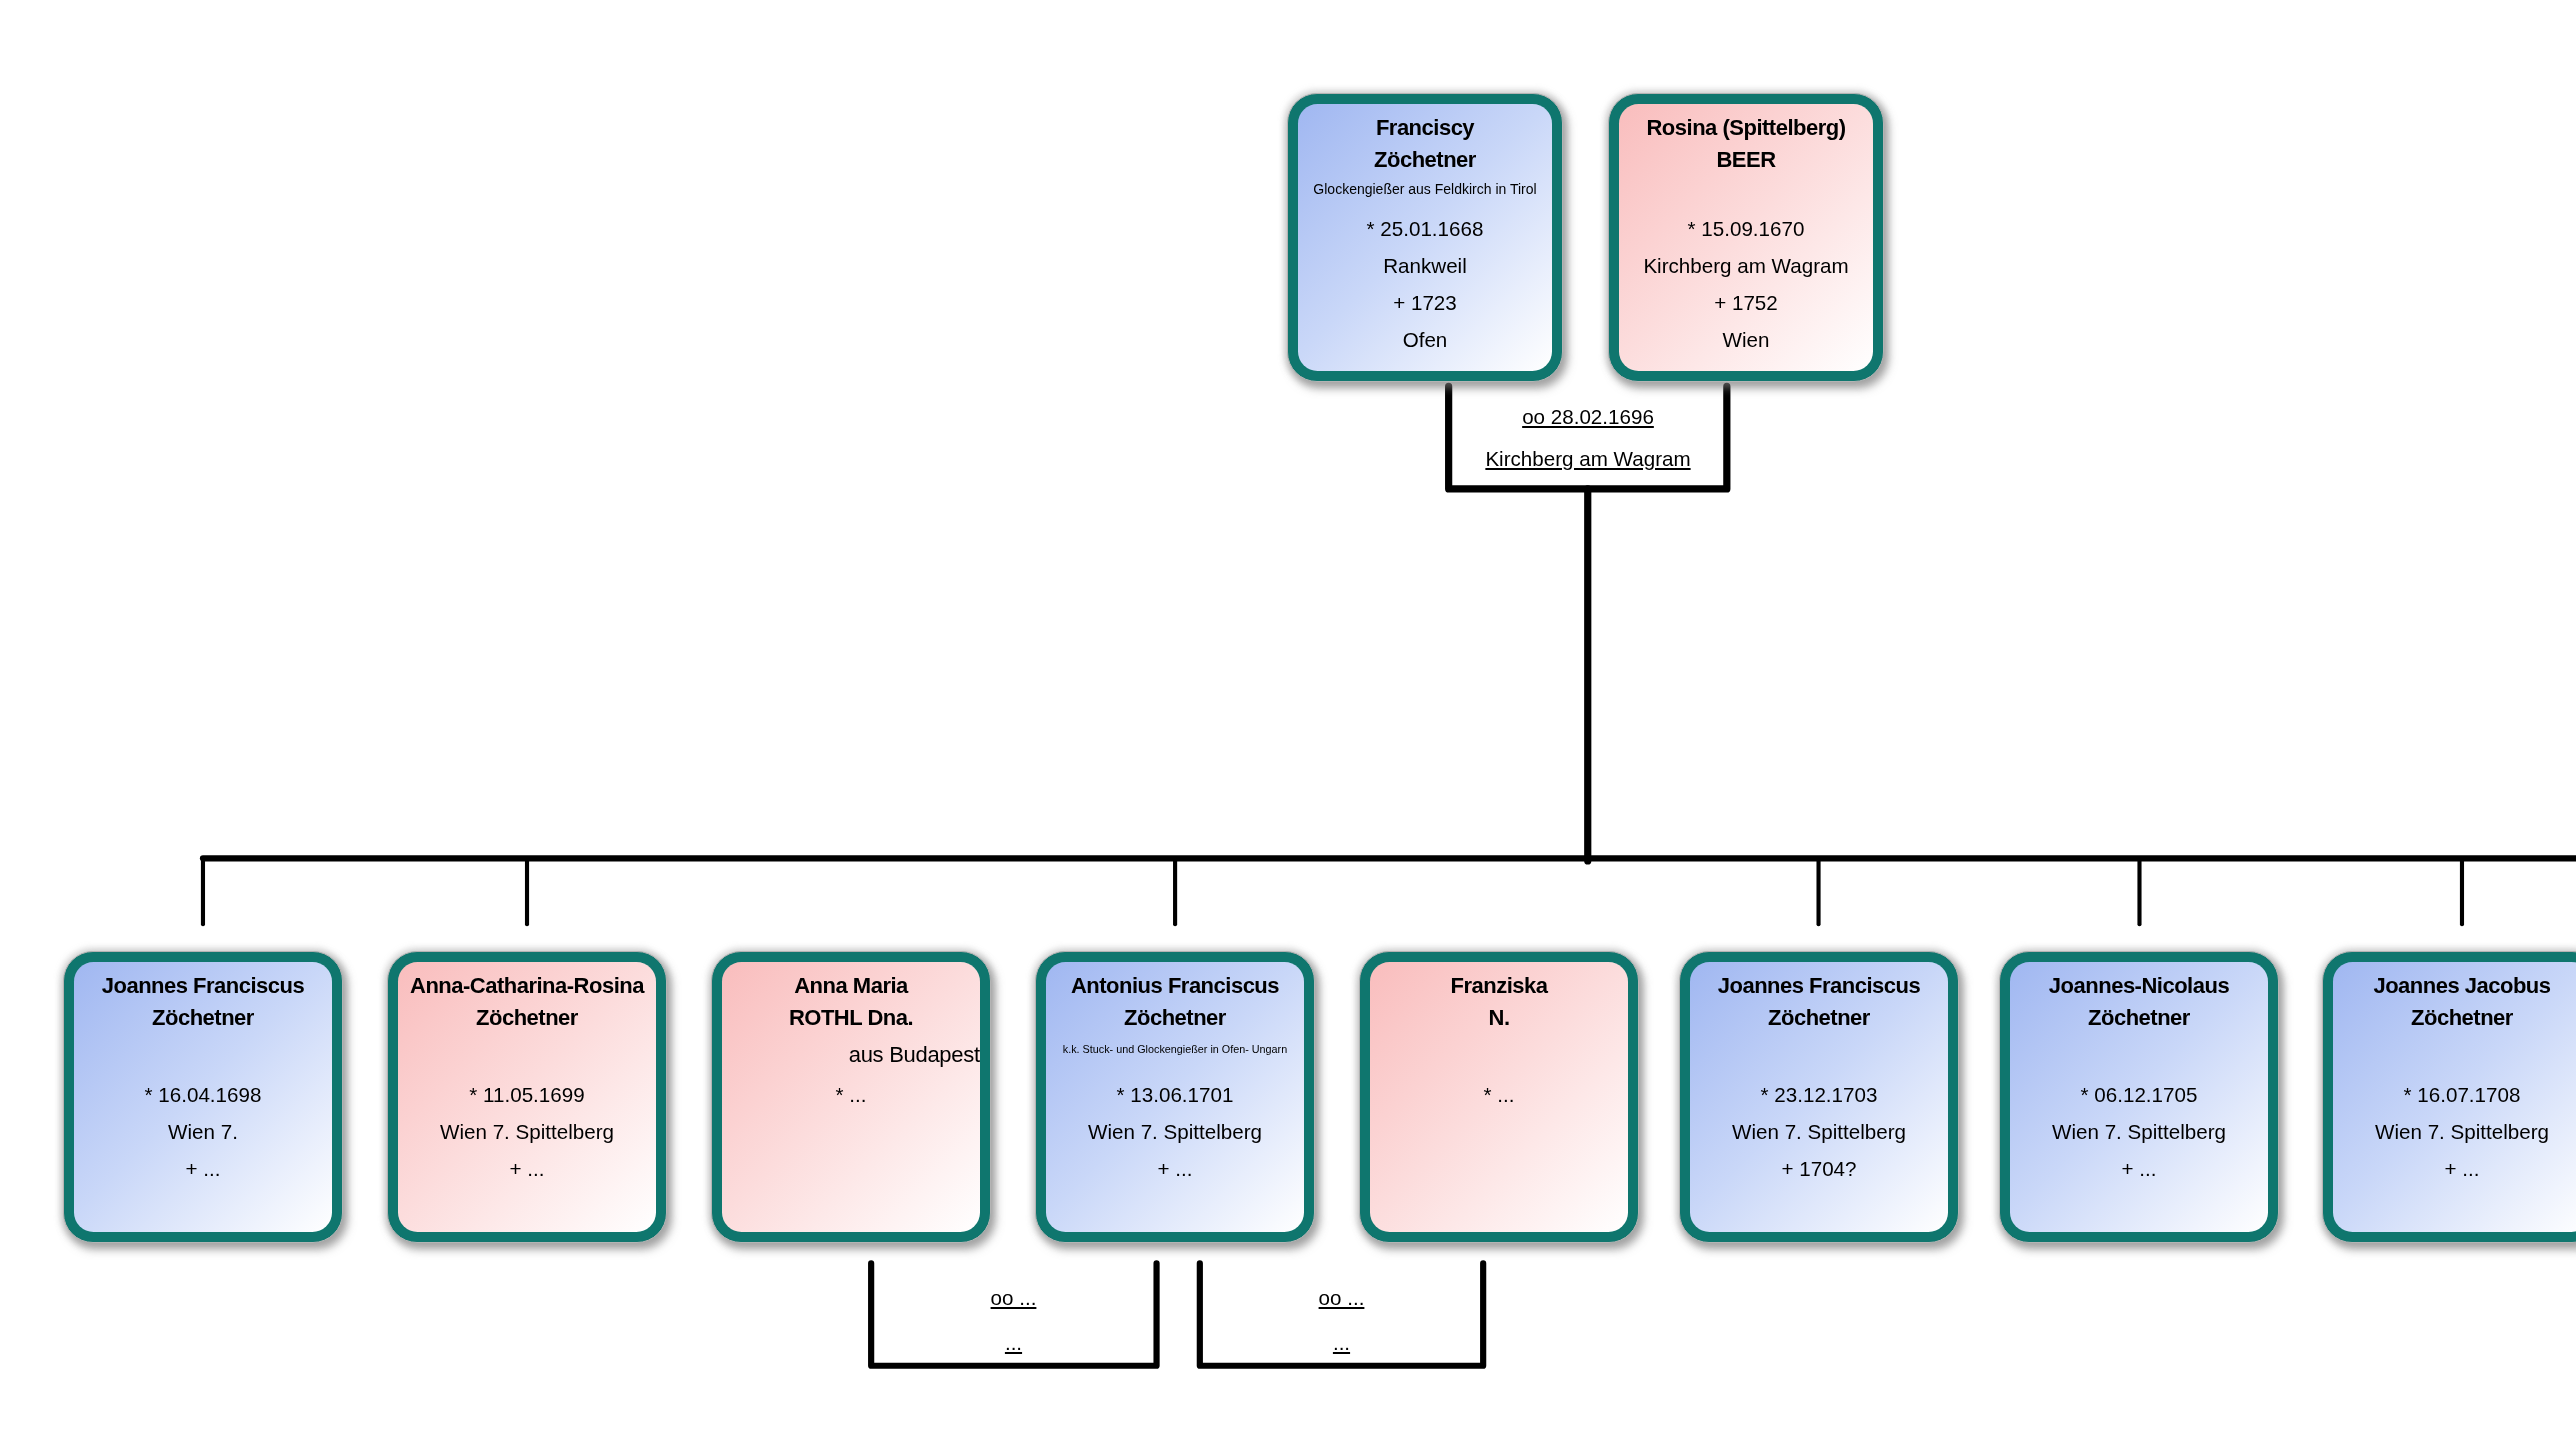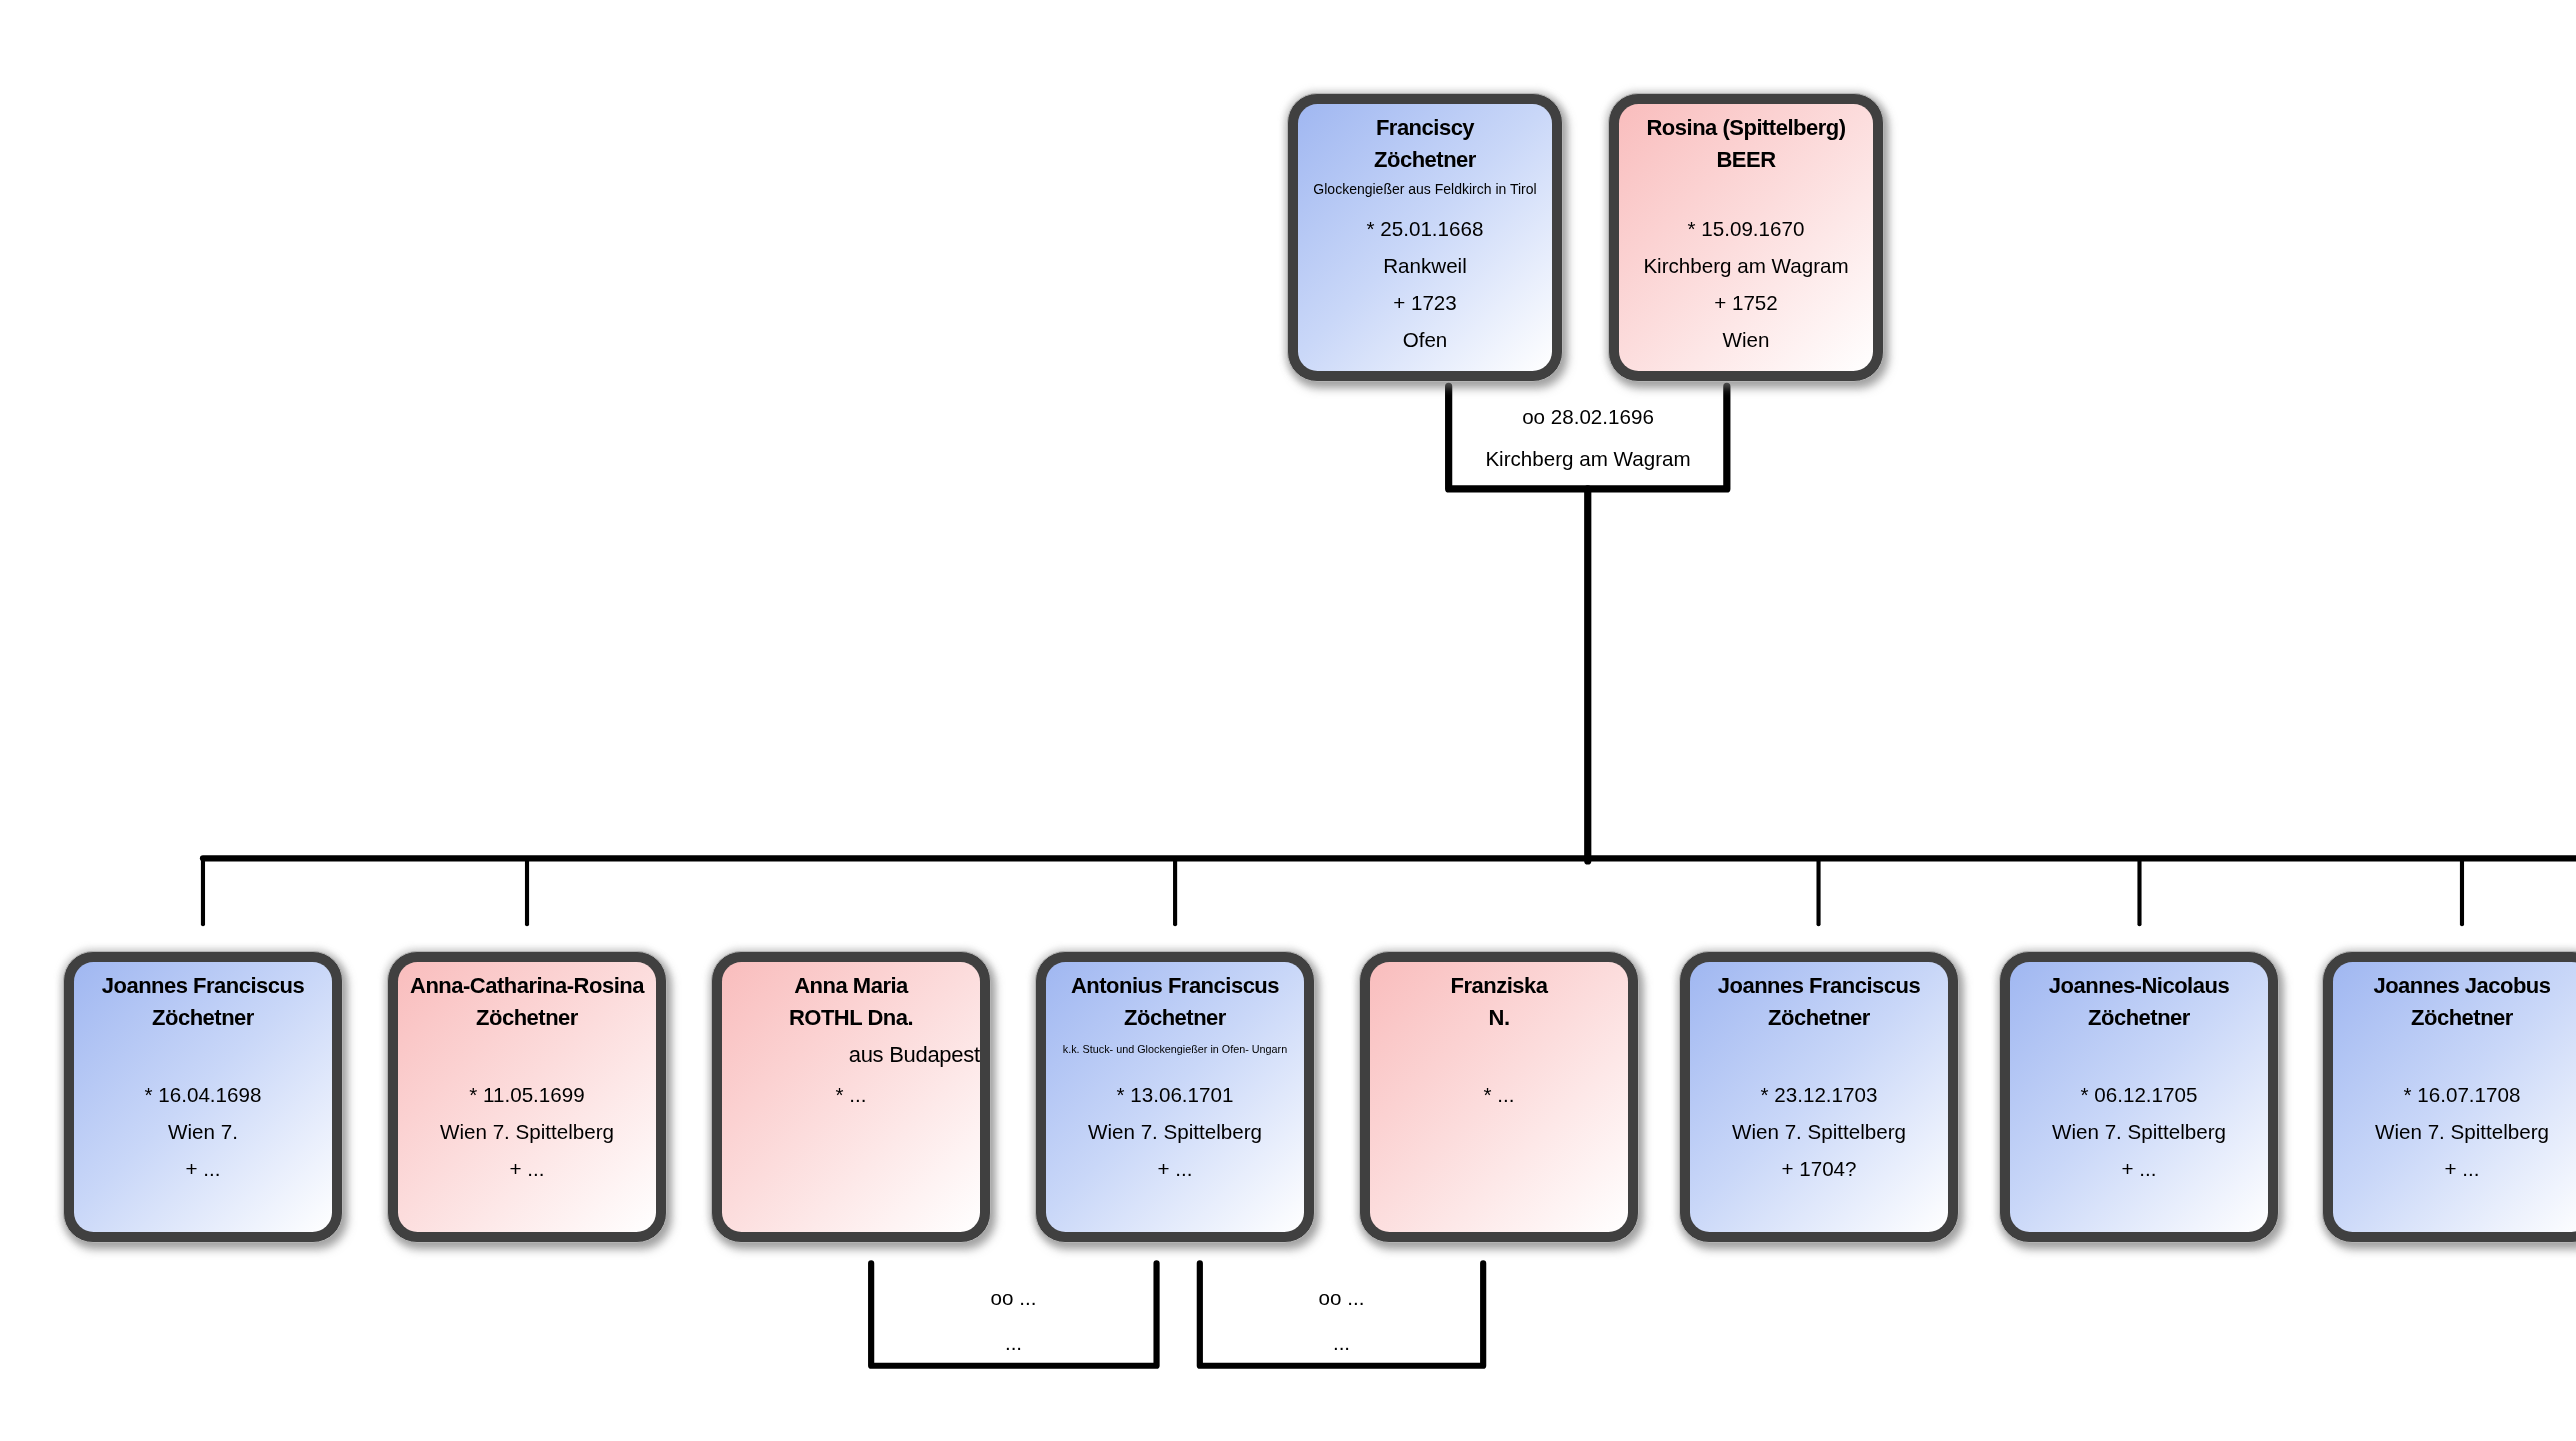--- a/index.html
+++ b/index.html
@@ -2,41 +2,41 @@
 <html style="font-size:8.2px"><head>
 <meta charset="utf-8">
 <style>
   html,body{margin:0;padding:0;background:#ffffff;}
   body{width:2989px;height:1441px;font-family:"Liberation Sans", sans-serif;color:#000;}
   .canvas{position:relative;width:2989px;height:1441px;background:#ffffff;overflow:hidden;}
   svg.connectors{position:absolute;left:0;top:0;width:2989px;height:1441px;}
 
   .person{
     position:absolute;width:280px;height:292px;box-sizing:border-box;
-    background:#404040;border:1.5px solid #b4b4b4;border-radius:30px;padding:10.3px;
+    background:#0f766e;border:1.5px solid #b4b4b4;border-radius:30px;padding:10.3px;
     box-shadow:3.1px 5.2px 8.2px 1px rgba(115,115,115,.55), 0 0 6.2px 2.1px rgba(150,150,150,.35);
   }
   .person.parent{width:276px;height:289px;}
   .panel{position:relative;width:100%;height:100%;border-radius:19.6px;overflow:hidden;}
   [data-color="blue"] .panel{background:linear-gradient(135deg,#a0b7f1 0%,#c9d7f8 48%,#ffffff 100%);}
   [data-color="pink"] .panel{background:linear-gradient(135deg,#f9bdbd 0%,#fcdcdc 48%,#ffffff 100%);}
 
   .name{
     padding-top:8.2px;text-align:center;font-weight:bold;font-size:22px;line-height:32px;
     letter-spacing:-0.5px;white-space:pre-line;
   }
   .sub{position:absolute;left:0;right:0;text-align:center;white-space:pre-line;}
   .sub.role-parent{top:77px;font-size:14px;}
   .sub.role-small{top:81px;font-size:10.8px;}
   .sub.big{top:77px;font-size:22px;line-height:32px;letter-spacing:-0.3px;text-align:right;}
   .details{position:absolute;left:0;right:0;text-align:center;font-size:20.6px;line-height:37px;white-space:pre-line;}
   .person.parent .details{top:106px;}
   .person.child  .details{top:114px;}
 
-  .mlabel{position:absolute;text-align:center;font-size:20.6px;white-space:pre-line;}
+  .mlabel{position:absolute;text-align:center;font-size:20.6px;white-space:pre-line;text-decoration:underline;}
   .mlabel.top{line-height:42px;}
   .mlabel.bottom{line-height:45px;}
 </style>
 </head>
 <body>
 
 <div class="canvas">
 
   <svg class="connectors" viewBox="0 0 5802 2797" xmlns="http://www.w3.org/2000/svg">
 

